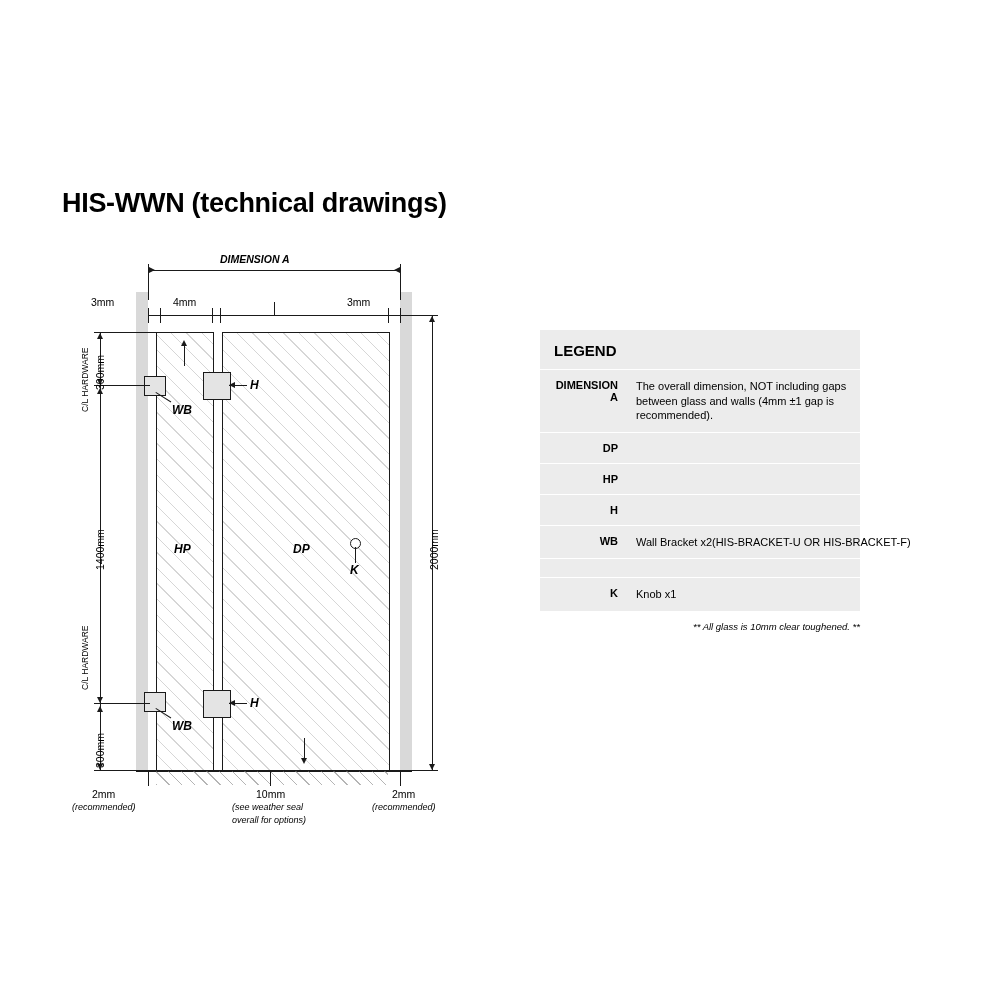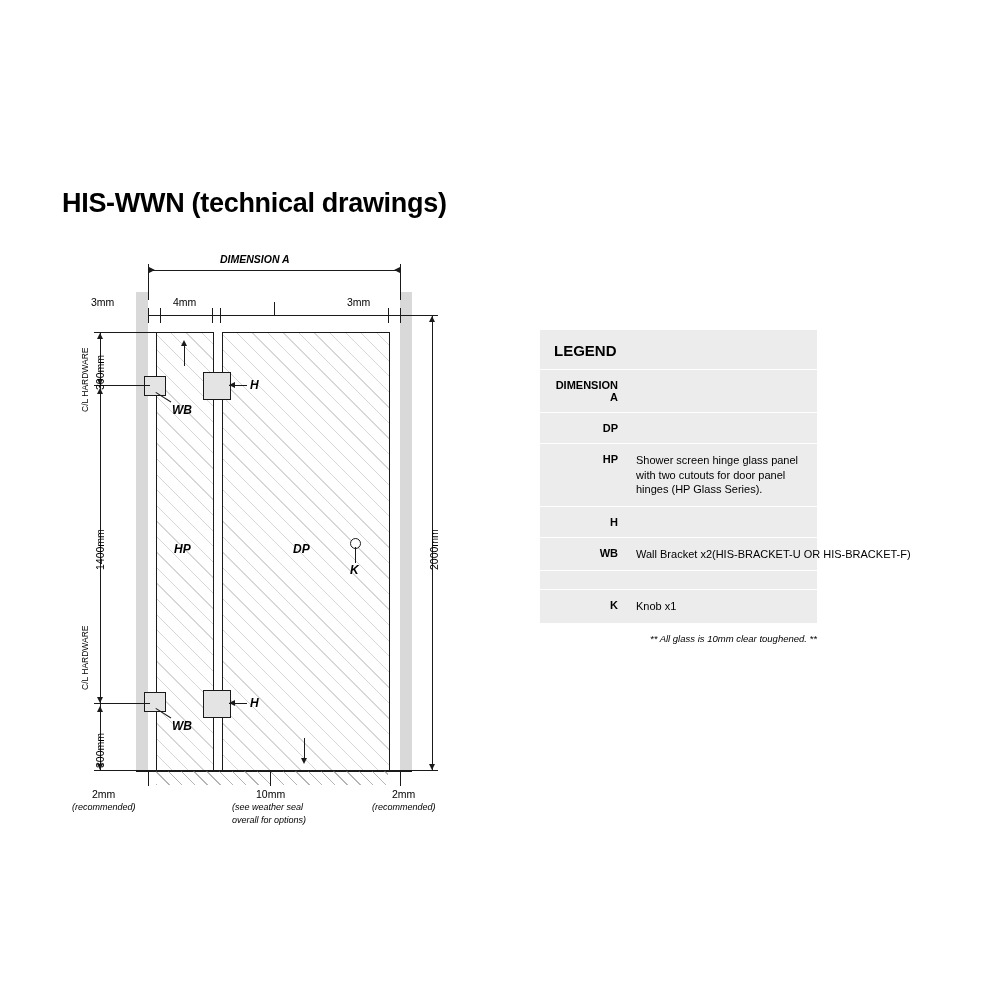--- a/index.html
+++ b/index.html
@@ -39,21 +39,21 @@
   }
 
   .arrow{position:absolute;width:0;height:0;}
   .ar-left{border-top:3.5px solid transparent;border-bottom:3.5px solid transparent;border-right:6px solid #1a1a1a;}
   .ar-right{border-top:3.5px solid transparent;border-bottom:3.5px solid transparent;border-left:6px solid #1a1a1a;}
   .ar-up{border-left:3.5px solid transparent;border-right:3.5px solid transparent;border-bottom:6px solid #1a1a1a;}
   .ar-down{border-left:3.5px solid transparent;border-right:3.5px solid transparent;border-top:6px solid #1a1a1a;}
 
   
   #legend{
-    position:absolute;left:540px;top:330px;width:277px;background:#ececec;
+    position:absolute;left:540px;top:330px;width:320px;background:#ececec;
   }
   #legend .legend-title{
     font-size:15px;font-weight:bold;padding:12px 14px 10px 14px;
   }
   #legend .row{display:flex;border-top:1px solid #ffffff;}
   #legend .row .k{
     width:86px;min-width:86px;padding:9px 8px 9px 8px;text-align:right;
     font-size:11px;font-weight:bold;box-sizing:border-box;
   }
   #legend .row .v{
@@ -167,27 +167,27 @@
 
   <div class="lbl-plain" style="left:332px;top:548px;">2mm</div>
   <div class="lbl-it" style="left:312px;top:562px;font-size:9px;">(recommended)</div>
 </div>
 
 <div id="legend">
   <div class="legend-title">LEGEND</div>
 
   <div class="row">
     <div class="k">DIMENSION A</div>
+    <div class="v">The overall dimension, NOT including gaps between glass and walls (4mm ±1 gap is recommended).</div>
   </div>
   <div class="row">
     <div class="k">DP</div>
   </div>
   <div class="row">
     <div class="k">HP</div>
-    <div class="v">Shower screen hinge glass panel with two cutouts for door panel hinges (HP Glass Series).</div>
   </div>
   <div class="row">
     <div class="k">H</div>
   </div>
   <div class="row wide">
     <div class="k">WB</div>
     <div class="v">Wall Bracket x2(HIS-BRACKET-U OR HIS-BRACKET-F)</div>
   </div>
   <div class="spacer"></div>
   <div class="row">

